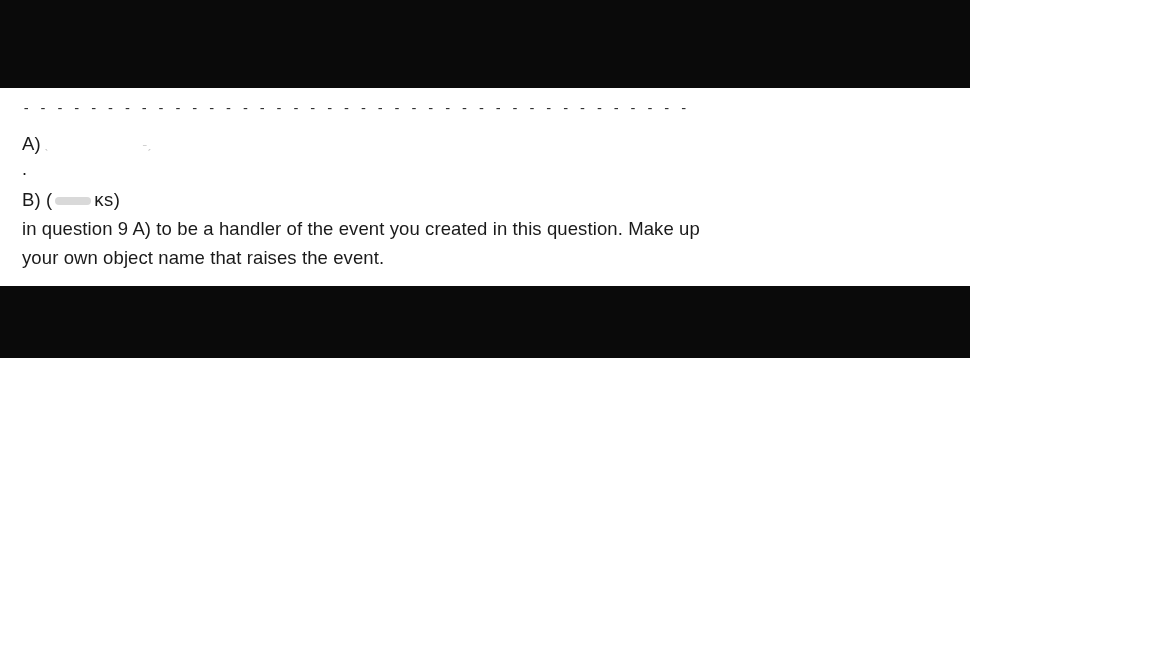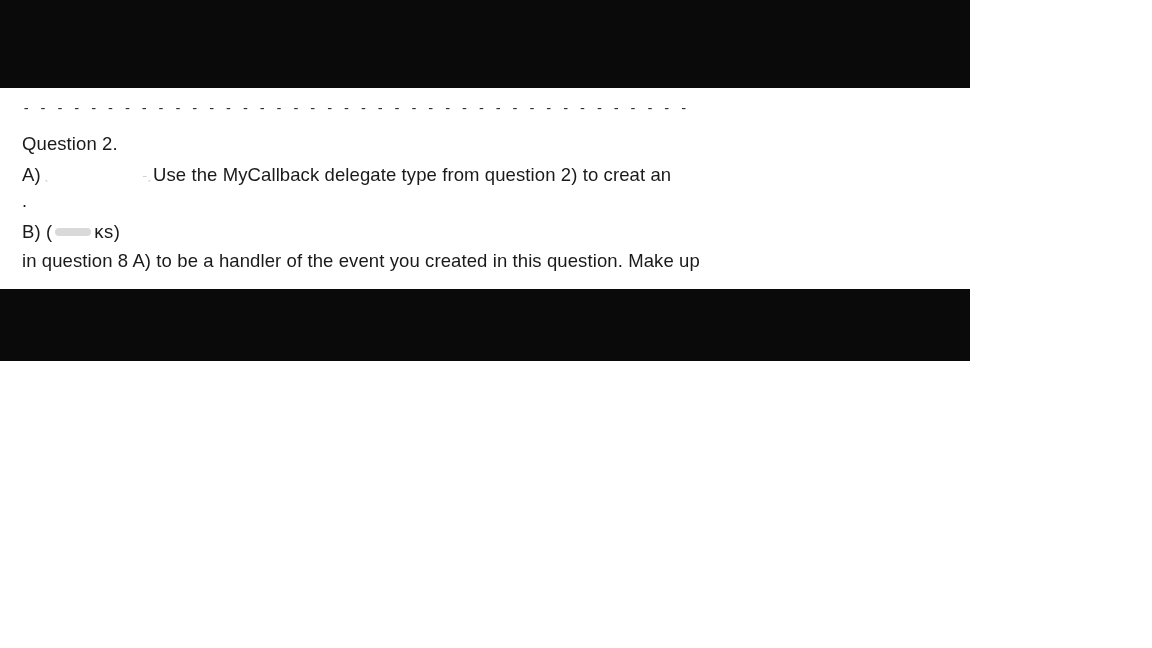--- a/index.html
+++ b/index.html
@@ -86,35 +86,34 @@
   </style>
 </head>
 <body>
 
 <div class="outer-wrap">
   <div class="top-black"></div>
 
   <div class="content-card">
     <div class="dashed-line">- - - - - - - - - - - - - - - - - - - - - - - - - - - - - - - - - - - - - - - -</div>
 
-    <div class="q-heading">Question 2.</div>
 
     <div class="part-a-line1">
       <span>A)</span>
       <span class="scribble-small" style="margin-left:4px;">ˎ</span>
       <span class="redact-gap"></span>
       <span class="scribble-small">˗ˏ</span>
-      <span> Use the MyCallback delegate type from question 2) to creat an</span>
     </div>
 
     <div class="tiny-dot-line">.</div>
     <div class="spacer-between"></div>
 
     <div class="part-b-line1">
       <span>B) (</span>
       <span class="redact-pill"></span>
       <span class="ks-frag">ᴋs)</span>
     </div>
-    <div>in question 8 A) to be a handler of the event you created in this question. Make up</div>
+    <div>in question 9 A) to be a handler of the event you created in this question. Make up</div>
+    <div>your own object name that raises the event.</div>
   </div>
 
   <div class="bottom-black"></div>
 </div>
 
 </body></html>

